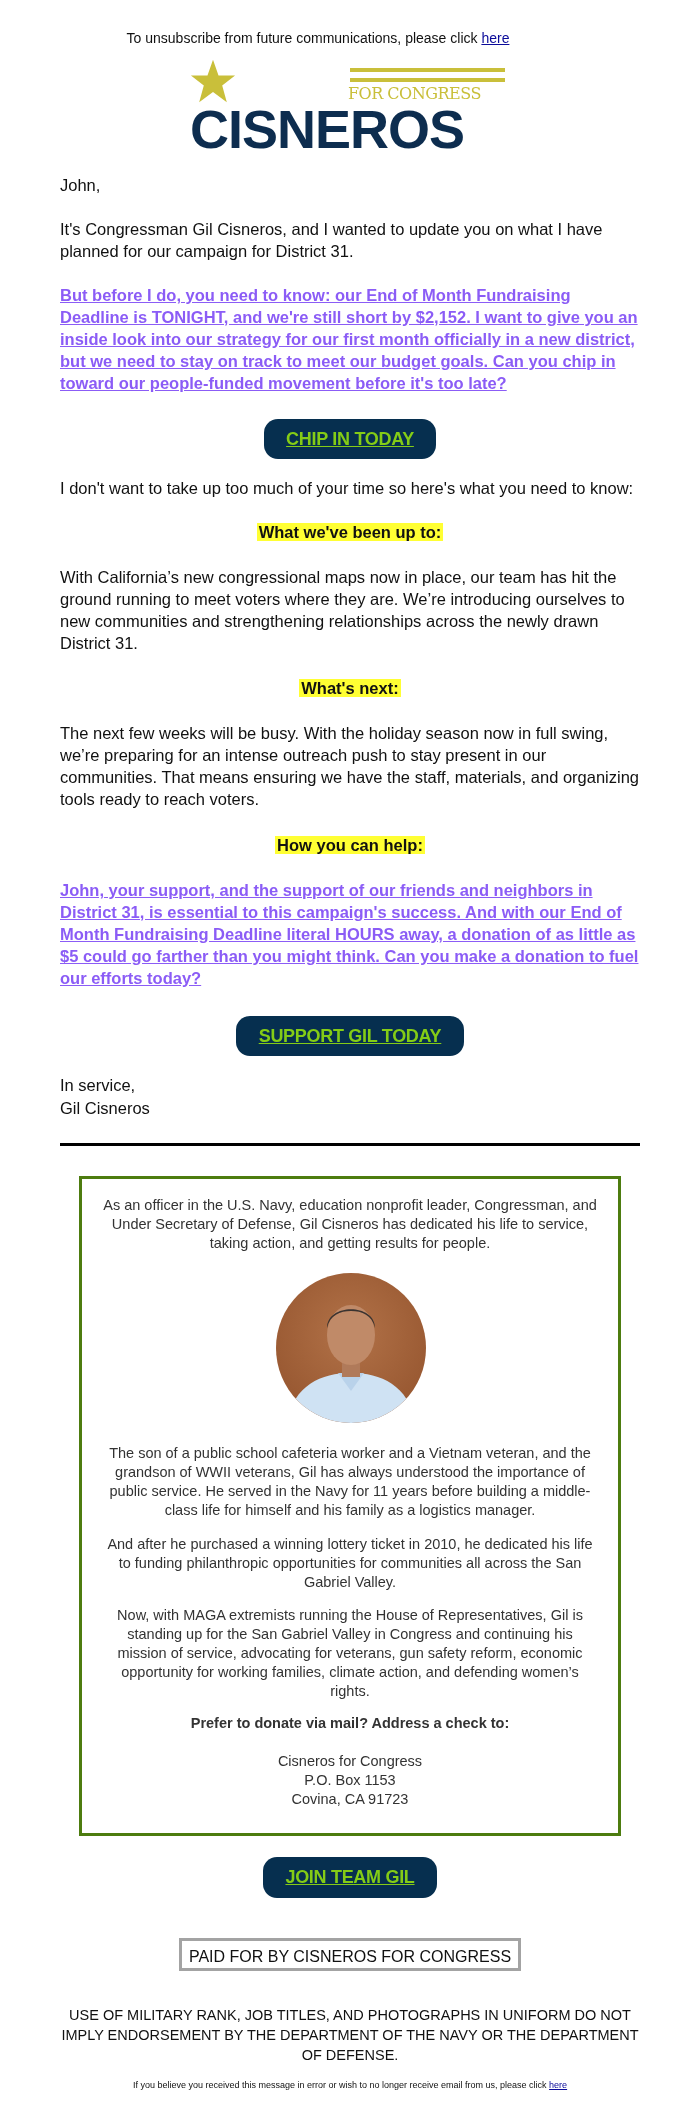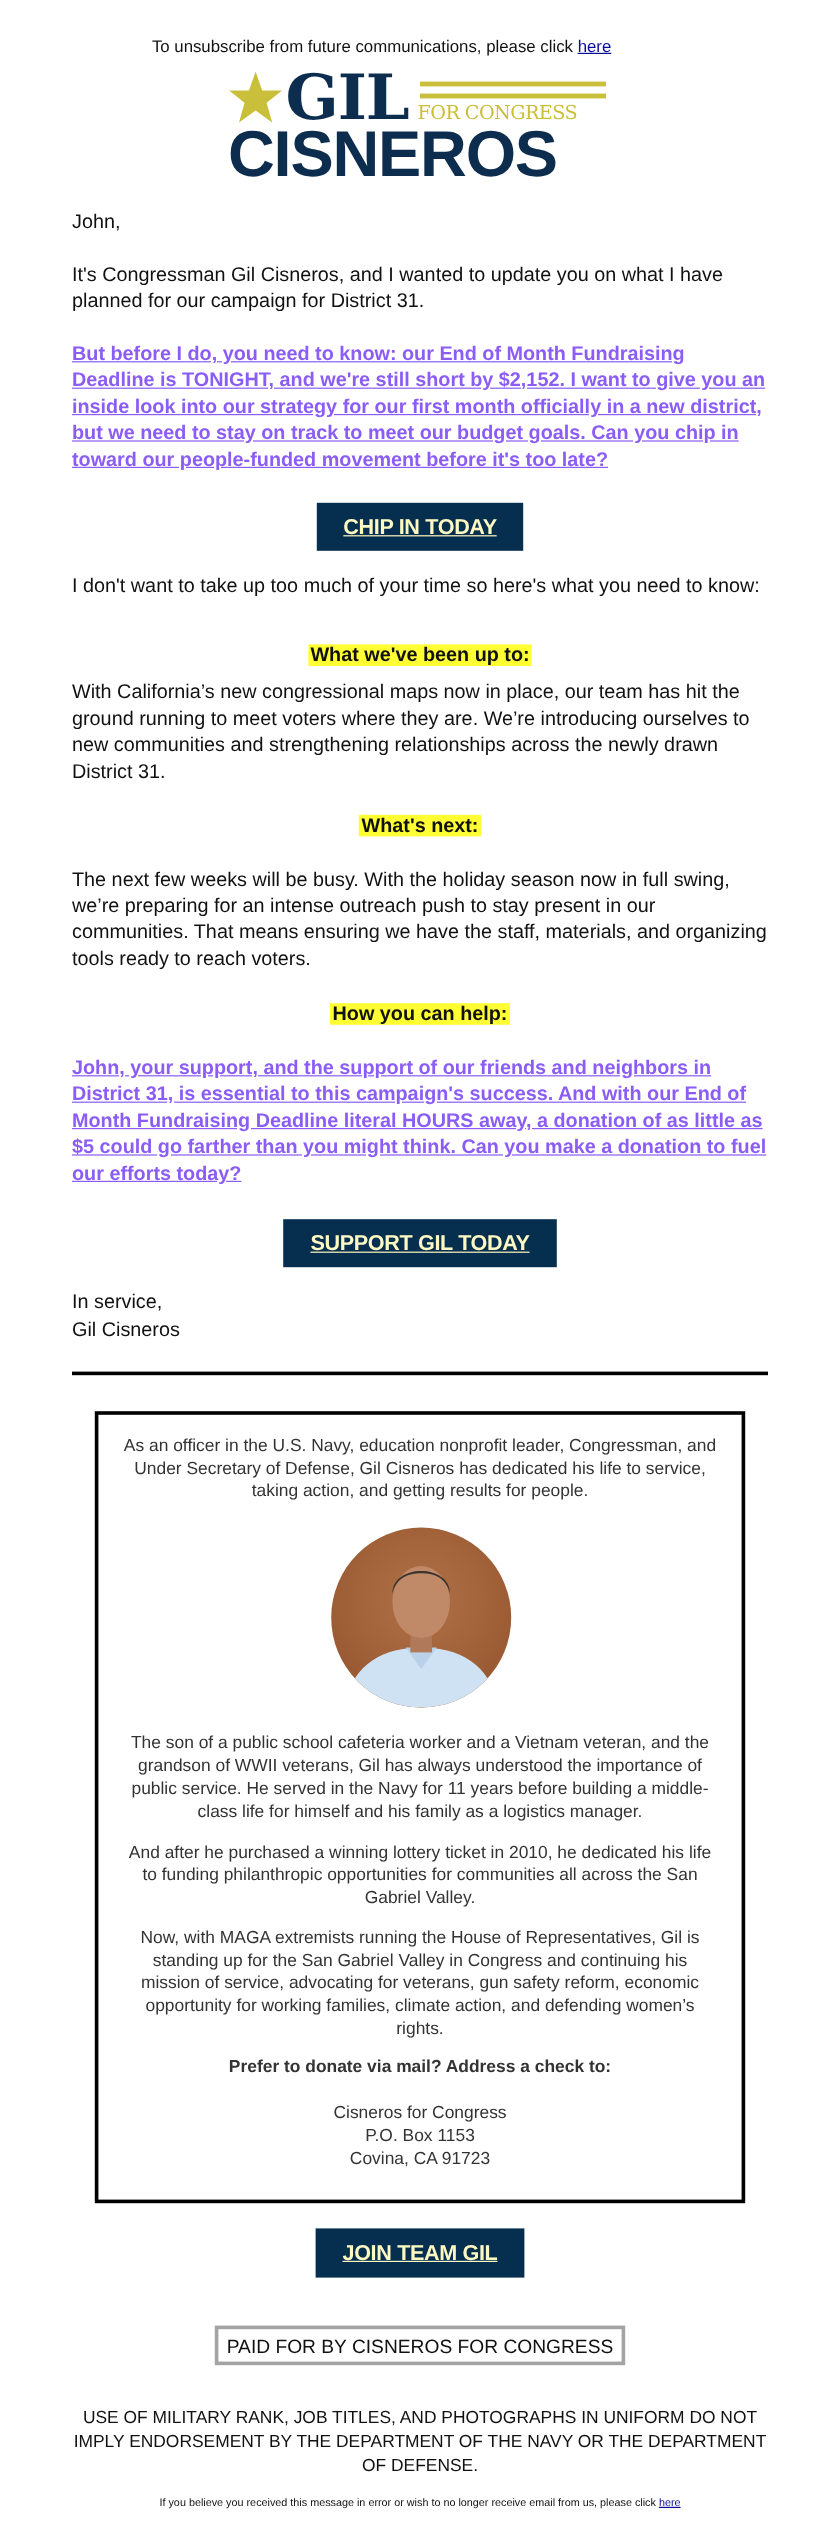--- a/index.html
+++ b/index.html
@@ -44,31 +44,31 @@
       left: 60px; width: 580px;
       font-size: 16.5px; line-height: 22px; color: #111;
     }
     .link-para {
       color: #8b5cf6; font-weight: bold; text-decoration: underline;
     }
     .center { text-align: center; }
     .hl { background: #ffff33; font-weight: bold; padding: 0 2px; }
 
     .btn {
-      position: absolute; background: #062f4f; color: #fef9c3;
-      font-weight: bold; font-size: 18px; border-radius: 0;
+      position: absolute; background: #062f4f; color: #84cc16;
+      font-weight: bold; font-size: 18px; border-radius: 14px;
       display: flex; align-items: center; justify-content: center;
       letter-spacing: -0.3px;
     }
 
     .hr { left: 60px; width: 580px; top: 1143px; height: 3px; background: #000; }
 
     .bio-box {
       left: 79px; top: 1176px; width: 542px; height: 660px;
-      border: 3px solid #000000;
+      border: 3px solid #4d7c0f;
     }
     .bio-text {
       position: absolute; left: 20px; width: 496px;
       text-align: center; font-size: 14.5px; line-height: 19px; color: #333;
     }
     .avatar {
       position: absolute; left: 194px; top: 94px; width: 150px; height: 150px;
       border-radius: 50%; overflow: hidden;
       background: radial-gradient(circle at 50% 40%, #b27248 0%, #9a5a33 70%);
     }
@@ -91,36 +91,35 @@
 <body>
 
 <div class="abs top-unsub">
   <span>To unsubscribe from future communications, please click </span><a href="#">here</a>
 </div>
 
 <div class="abs logo">
   <svg class="star" viewBox="0 0 50 50">
     <polygon points="25,2 31,19 49,19 35,30 40,48 25,37 10,48 15,30 1,19 19,19" fill="#c9bf3a"></polygon>
   </svg>
-  <div class="gil">GIL</div>
   <div class="stripe" style="top:10px"></div>
   <div class="stripe" style="top:20px"></div>
   <div class="fc">FOR CONGRESS</div>
   <div class="cis">CISNEROS</div>
 </div>
 
 <div class="abs body-text" style="top:174px">John,</div>
 <div class="abs body-text" style="top:218px">It's Congressman Gil Cisneros, and I wanted to update you on what I have planned for our campaign for District 31.</div>
 <a href="#" class="abs body-text link-para" style="top:284px">But before I do, you need to know: our End of Month Fundraising Deadline is TONIGHT, and we're still short by $2,152. I want to give you an inside look into our strategy for our first month officially in a new district, but we need to stay on track to meet our budget goals. Can you chip in toward our people-funded movement before it's too late?</a>
 
 <a href="#" class="btn" style="left:264px; top:419px; width:172px; height:40px;">CHIP IN TODAY</a>
 
 <div class="abs body-text" style="top:477px">I don't want to take up too much of your time so here's what you need to know:</div>
 
-<div class="abs body-text center" style="top:535px">
+<div class="abs body-text center" style="top:521px">
   <span class="hl">What we've been up to:</span>
 </div>
 <div class="abs body-text" style="top:566px">With California’s new congressional maps now in place, our team has hit the ground running to meet voters where they are. We’re introducing ourselves to new communities and strengthening relationships across the newly drawn District 31.</div>
 
 <div class="abs body-text center" style="top:677px">
   <span class="hl">What's next:</span>
 </div>
 <div class="abs body-text" style="top:722px">The next few weeks will be busy. With the holiday season now in full swing, we’re preparing for an intense outreach push to stay present in our communities. That means ensuring we have the staff, materials, and organizing tools ready to reach voters.</div>
 
 <div class="abs body-text center" style="top:834px">

